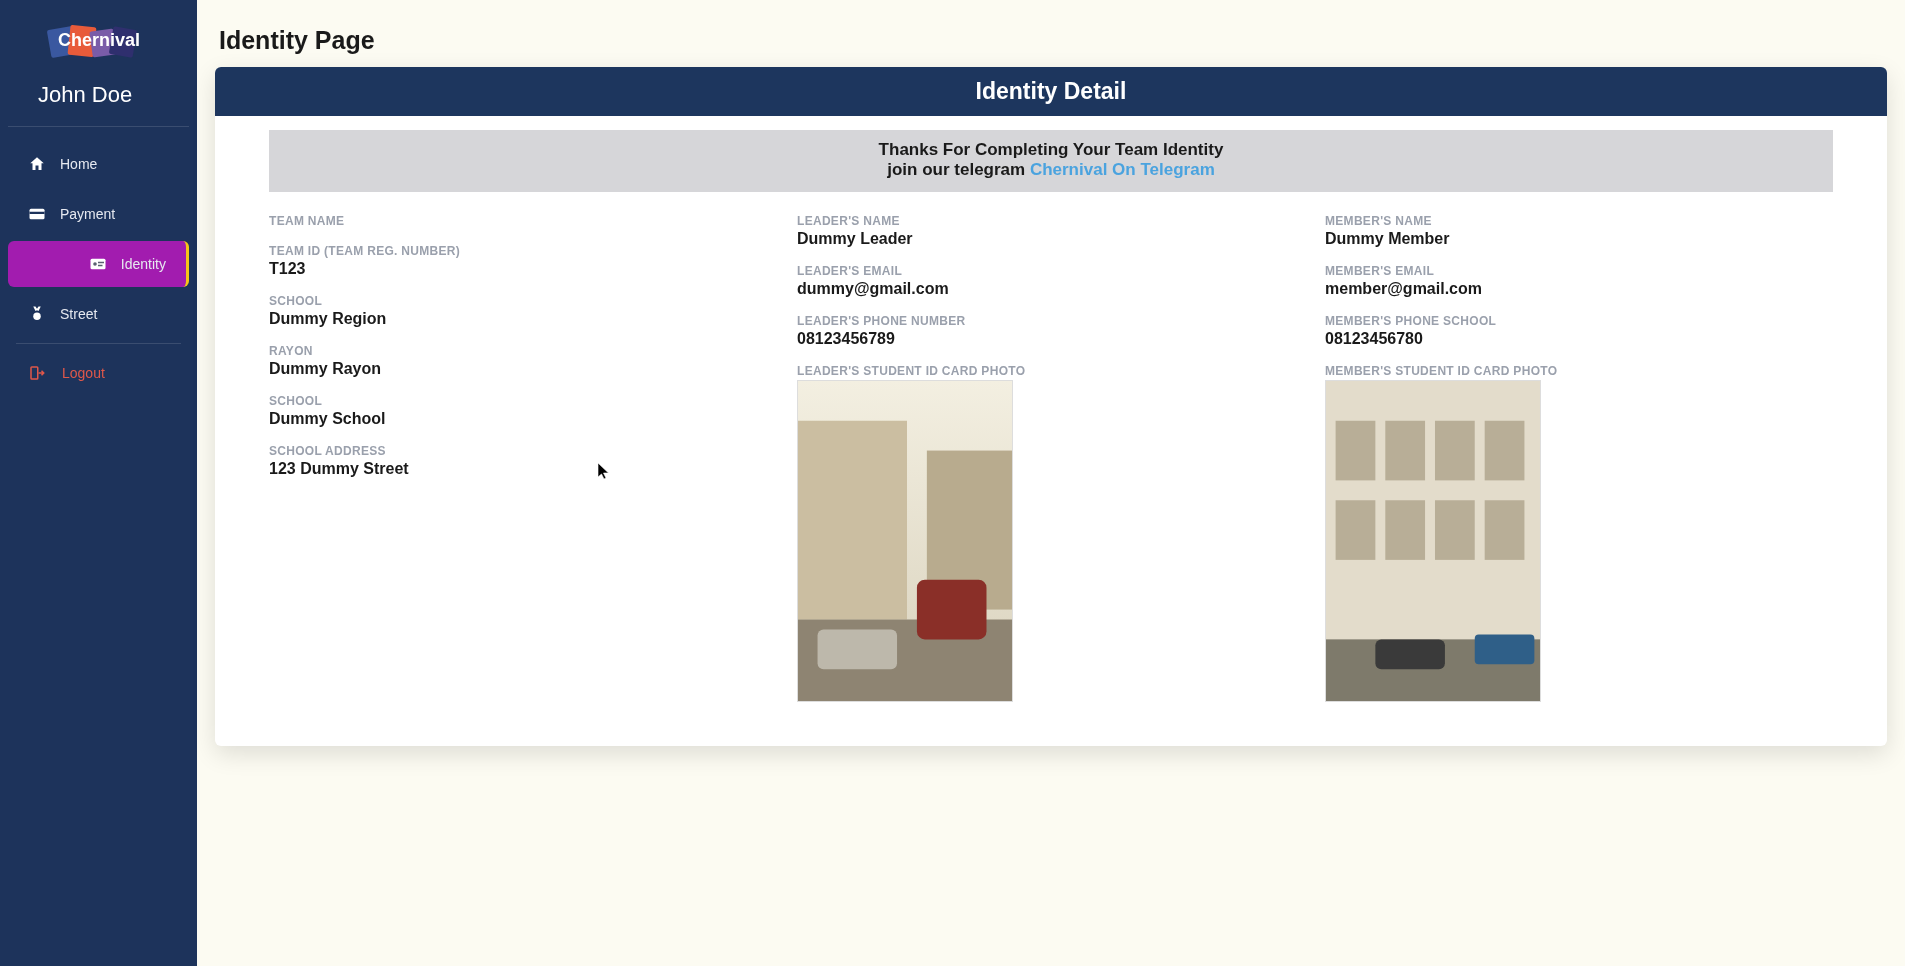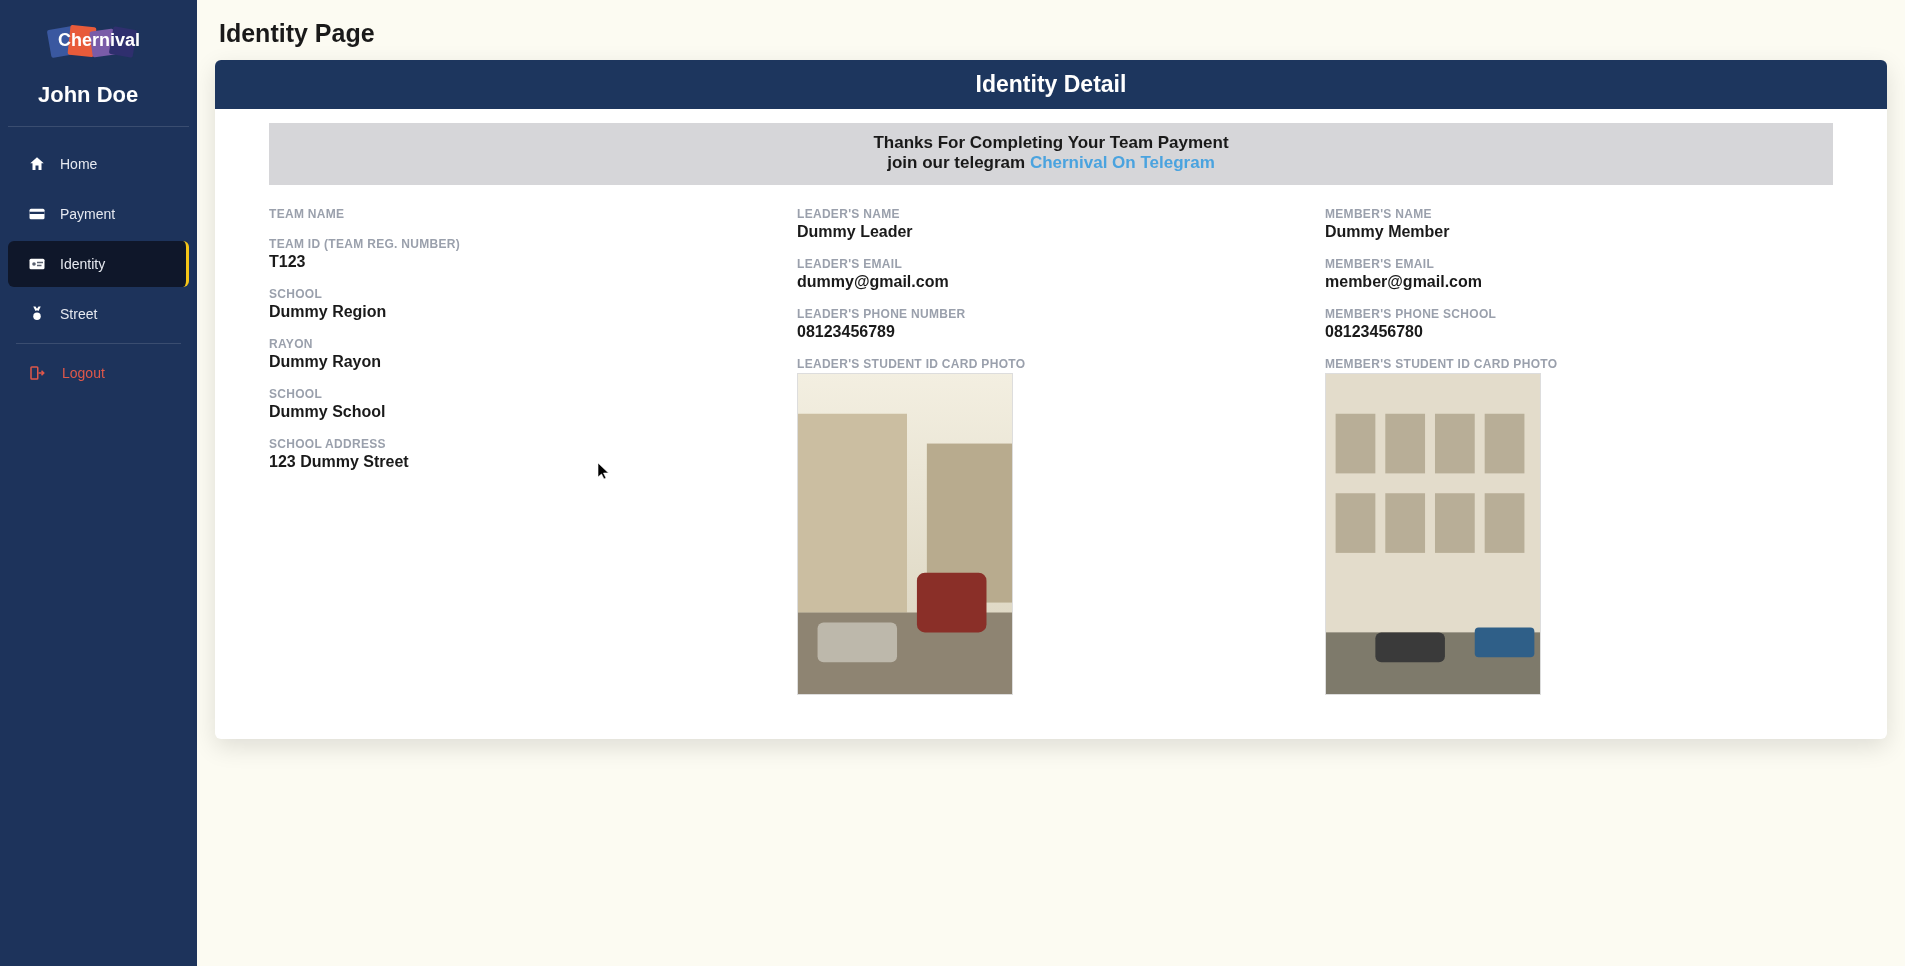--- a/index.html
+++ b/index.html
@@ -9,34 +9,34 @@
   width: 197px;
   background: #1d335b;
   color: #fff;
   flex-shrink: 0;
   display: flex;
   flex-direction: column;
 }
 .logo-wrap { padding: 18px 20px 10px; }
 .logo { display: flex; align-items: center; justify-content: center; }
 .logo svg { width: 120px; height: 44px; }
-.username { font-size: 22px; font-weight: 700; padding: 10px 30px 18px; border-bottom: 1px solid #3a4d70; margin: 0 8px; }
+.username { font-size: 22px; font-weight: 400; padding: 10px 30px 18px; border-bottom: 1px solid #3a4d70; margin: 0 8px; }
 .nav { padding: 14px 8px; }
 .nav-item {
   display: flex; align-items: center; gap: 14px;
   padding: 14px 20px; border-radius: 6px; cursor: pointer;
   font-size: 14px; color: #e6e9f0; margin-bottom: 4px;
 }
-.nav-item.active { background: #0f172a; border-right: 3px solid #f5c518; }
+.nav-item.active { background: #a21caf; border-right: 3px solid #f5c518; justify-content: flex-end; }
 .nav-item .icon { width: 18px; height: 18px; display: flex; align-items: center; justify-content: center; }
 .nav-sep { border-top: 1px solid #3a4d70; margin: 6px 8px; }
 .nav-item.logout { color: #e0584a; gap: 16px; }
 
 .main { flex: 1; padding: 10px 18px 30px 18px; }
-.page-title { font-size: 25px; font-weight: 800; color: #1a1a1a; margin: 9px 0 12px 4px; }
+.page-title { font-size: 25px; font-weight: 800; color: #1a1a1a; margin: 16px 0 12px 4px; }
 
 .card {
   background: #fff; border-radius: 6px;
   box-shadow: 0 8px 24px rgba(0,0,0,0.12);
   overflow: hidden;
 }
 .card-header {
   background: #1d365e; color: #fff; text-align: center;
   font-size: 23px; font-weight: 700; padding: 11px;
 }
@@ -136,21 +136,21 @@
   </nav>
 </aside>
 
 <main class="main">
   <h1 class="page-title">Identity Page</h1>
 
   <div class="card">
     <div class="card-header">Identity Detail</div>
 
     <div class="banner">
-      <div class="banner-line1">Thanks For Completing Your Team Payment</div>
+      <div class="banner-line1">Thanks For Completing Your Team Identity</div>
       <div class="banner-line2">
         <span>join our telegram </span><a href="#" class="banner-link">Chernival On Telegram</a>
       </div>
     </div>
 
     <div class="content-grid">
 
       <div>
         <div class="field">
             <div class="field-label">TEAM NAME</div>

